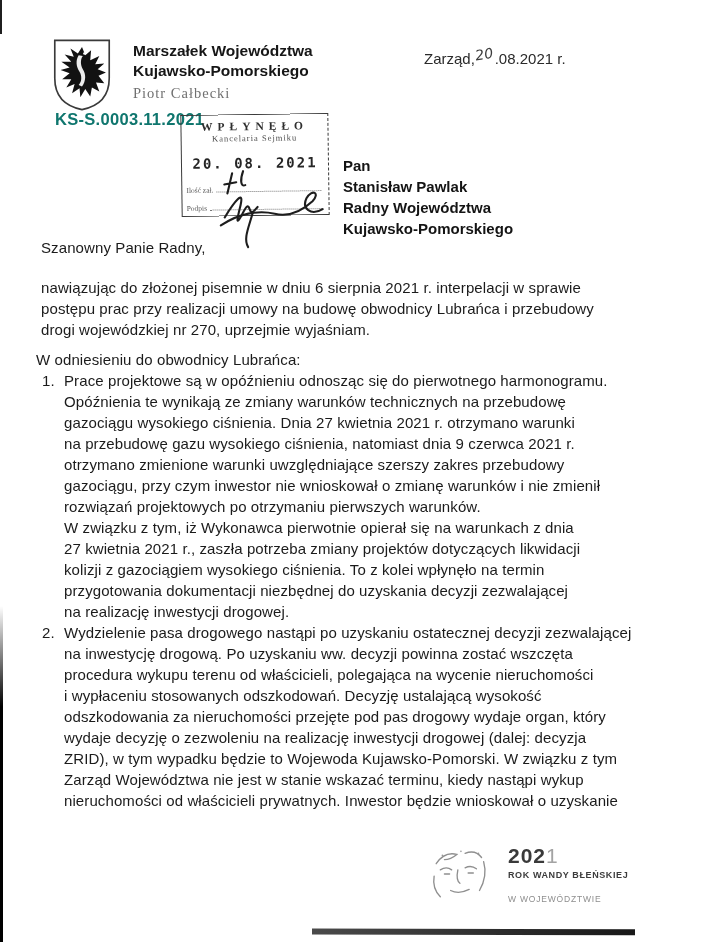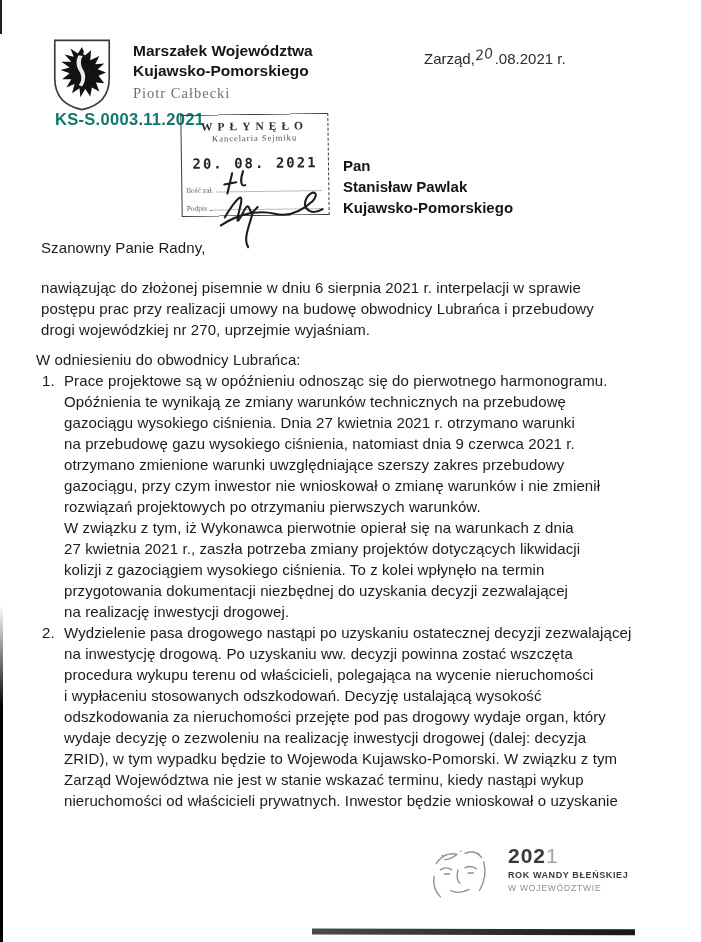--- a/index.html
+++ b/index.html
@@ -52,21 +52,21 @@
   .numlist{position:absolute;left:42px;top:370px;width:620px;}
   .numitem{display:flex;}
   .num{width:22px;flex:0 0 22px;}
   .itemtext{white-space:pre-line;}
   
   .face{position:absolute;left:430px;top:847px;width:66px;height:54px;}
   .flogo{position:absolute;left:508px;top:845px;}
   .fyear{font-size:21px;font-weight:bold;letter-spacing:1px;line-height:22px;}
   .fyear .dark{color:#3a3a3a;} .fyear .light{color:#a3a3a3;font-weight:normal;}
   .fcap1{font-size:9px;font-weight:bold;color:#3c3c3c;letter-spacing:.6px;margin-top:3px;}
-  .fcap2{font-size:8.5px;color:#8e8e8e;letter-spacing:.8px;margin-top:3px;}
+  .fcap2{font-size:8.5px;color:#8e8e8e;letter-spacing:.8px;margin-top:14px;}
 </style>
 </head>
 <body>
 
 <div class="page">
 
   <div class="artifact edge-top-left"></div>
   <div class="artifact edge-left"></div>
   <div class="artifact bottom-bar"></div>
 
@@ -110,20 +110,21 @@
         <path d="M8 52 C18 36 28 24 24 40 C21 52 18 62 25 50 C29 43 31 38 33 44 C35 50 37 46 41 42"></path>
         <path d="M4 60 C22 48 42 45 58 49 C74 53 86 46 96 37 C104 29 96 24 90 34 C85 44 94 52 106 45"></path>
         <path d="M36 48 C32 62 26 74 31 82"></path>
       </g>
     </svg>
   </div>
 
   <div class="recipient">
     <div>Pan</div>
     <div>Stanisław Pawlak</div>
+    <div>Radny Województwa</div>
     <div>Kujawsko-Pomorskiego</div>
   </div>
 
   <div class="bodytext greeting">Szanowny Panie Radny,</div>
   <div class="bodytext intro">nawiązując do złożonej pisemnie w dniu 6 sierpnia 2021 r. interpelacji w sprawie
 postępu prac przy realizacji umowy na budowę obwodnicy Lubrańca i przebudowy
 drogi wojewódzkiej nr 270, uprzejmie wyjaśniam.</div>
   <div class="bodytext sectionhead">W odniesieniu do obwodnicy Lubrańca:</div>
 
   <div class="bodytext numlist">

